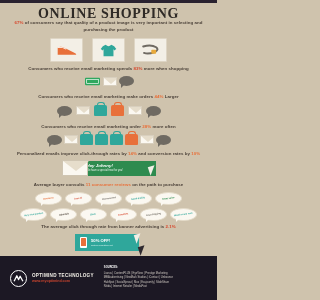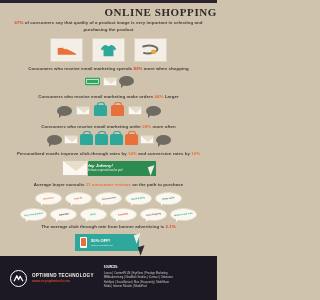--- a/index.html
+++ b/index.html
@@ -7,23 +7,23 @@
   body {
     font-family:"Liberation Sans", sans-serif;
     background:#cfc3ad;
     position:relative;
   }
   .sheet { position:absolute; inset:0; background:#cfc3ad; }
   .topbar { position:absolute; left:0; top:0; width:100%; height:3px; background:#2a2230; }
 
   .title {
     position:absolute; top:6px; left:0; width:100%;
-    text-align:right;
+    text-align:center;
     font-family:"Liberation Serif", serif;
-    font-weight:bold; font-size:11px; letter-spacing:.6px;
+    font-weight:bold; font-size:14px; letter-spacing:.6px;
     color:#2f2a26;
   }
 
   .stat {
     position:absolute; left:10px; width:197px;
     text-align:center;
     font-size:4.4px; font-weight:bold; line-height:1.5;
     color:#4a4038; letter-spacing:.05px;
   }
   .hl { color:#d7472c; }

